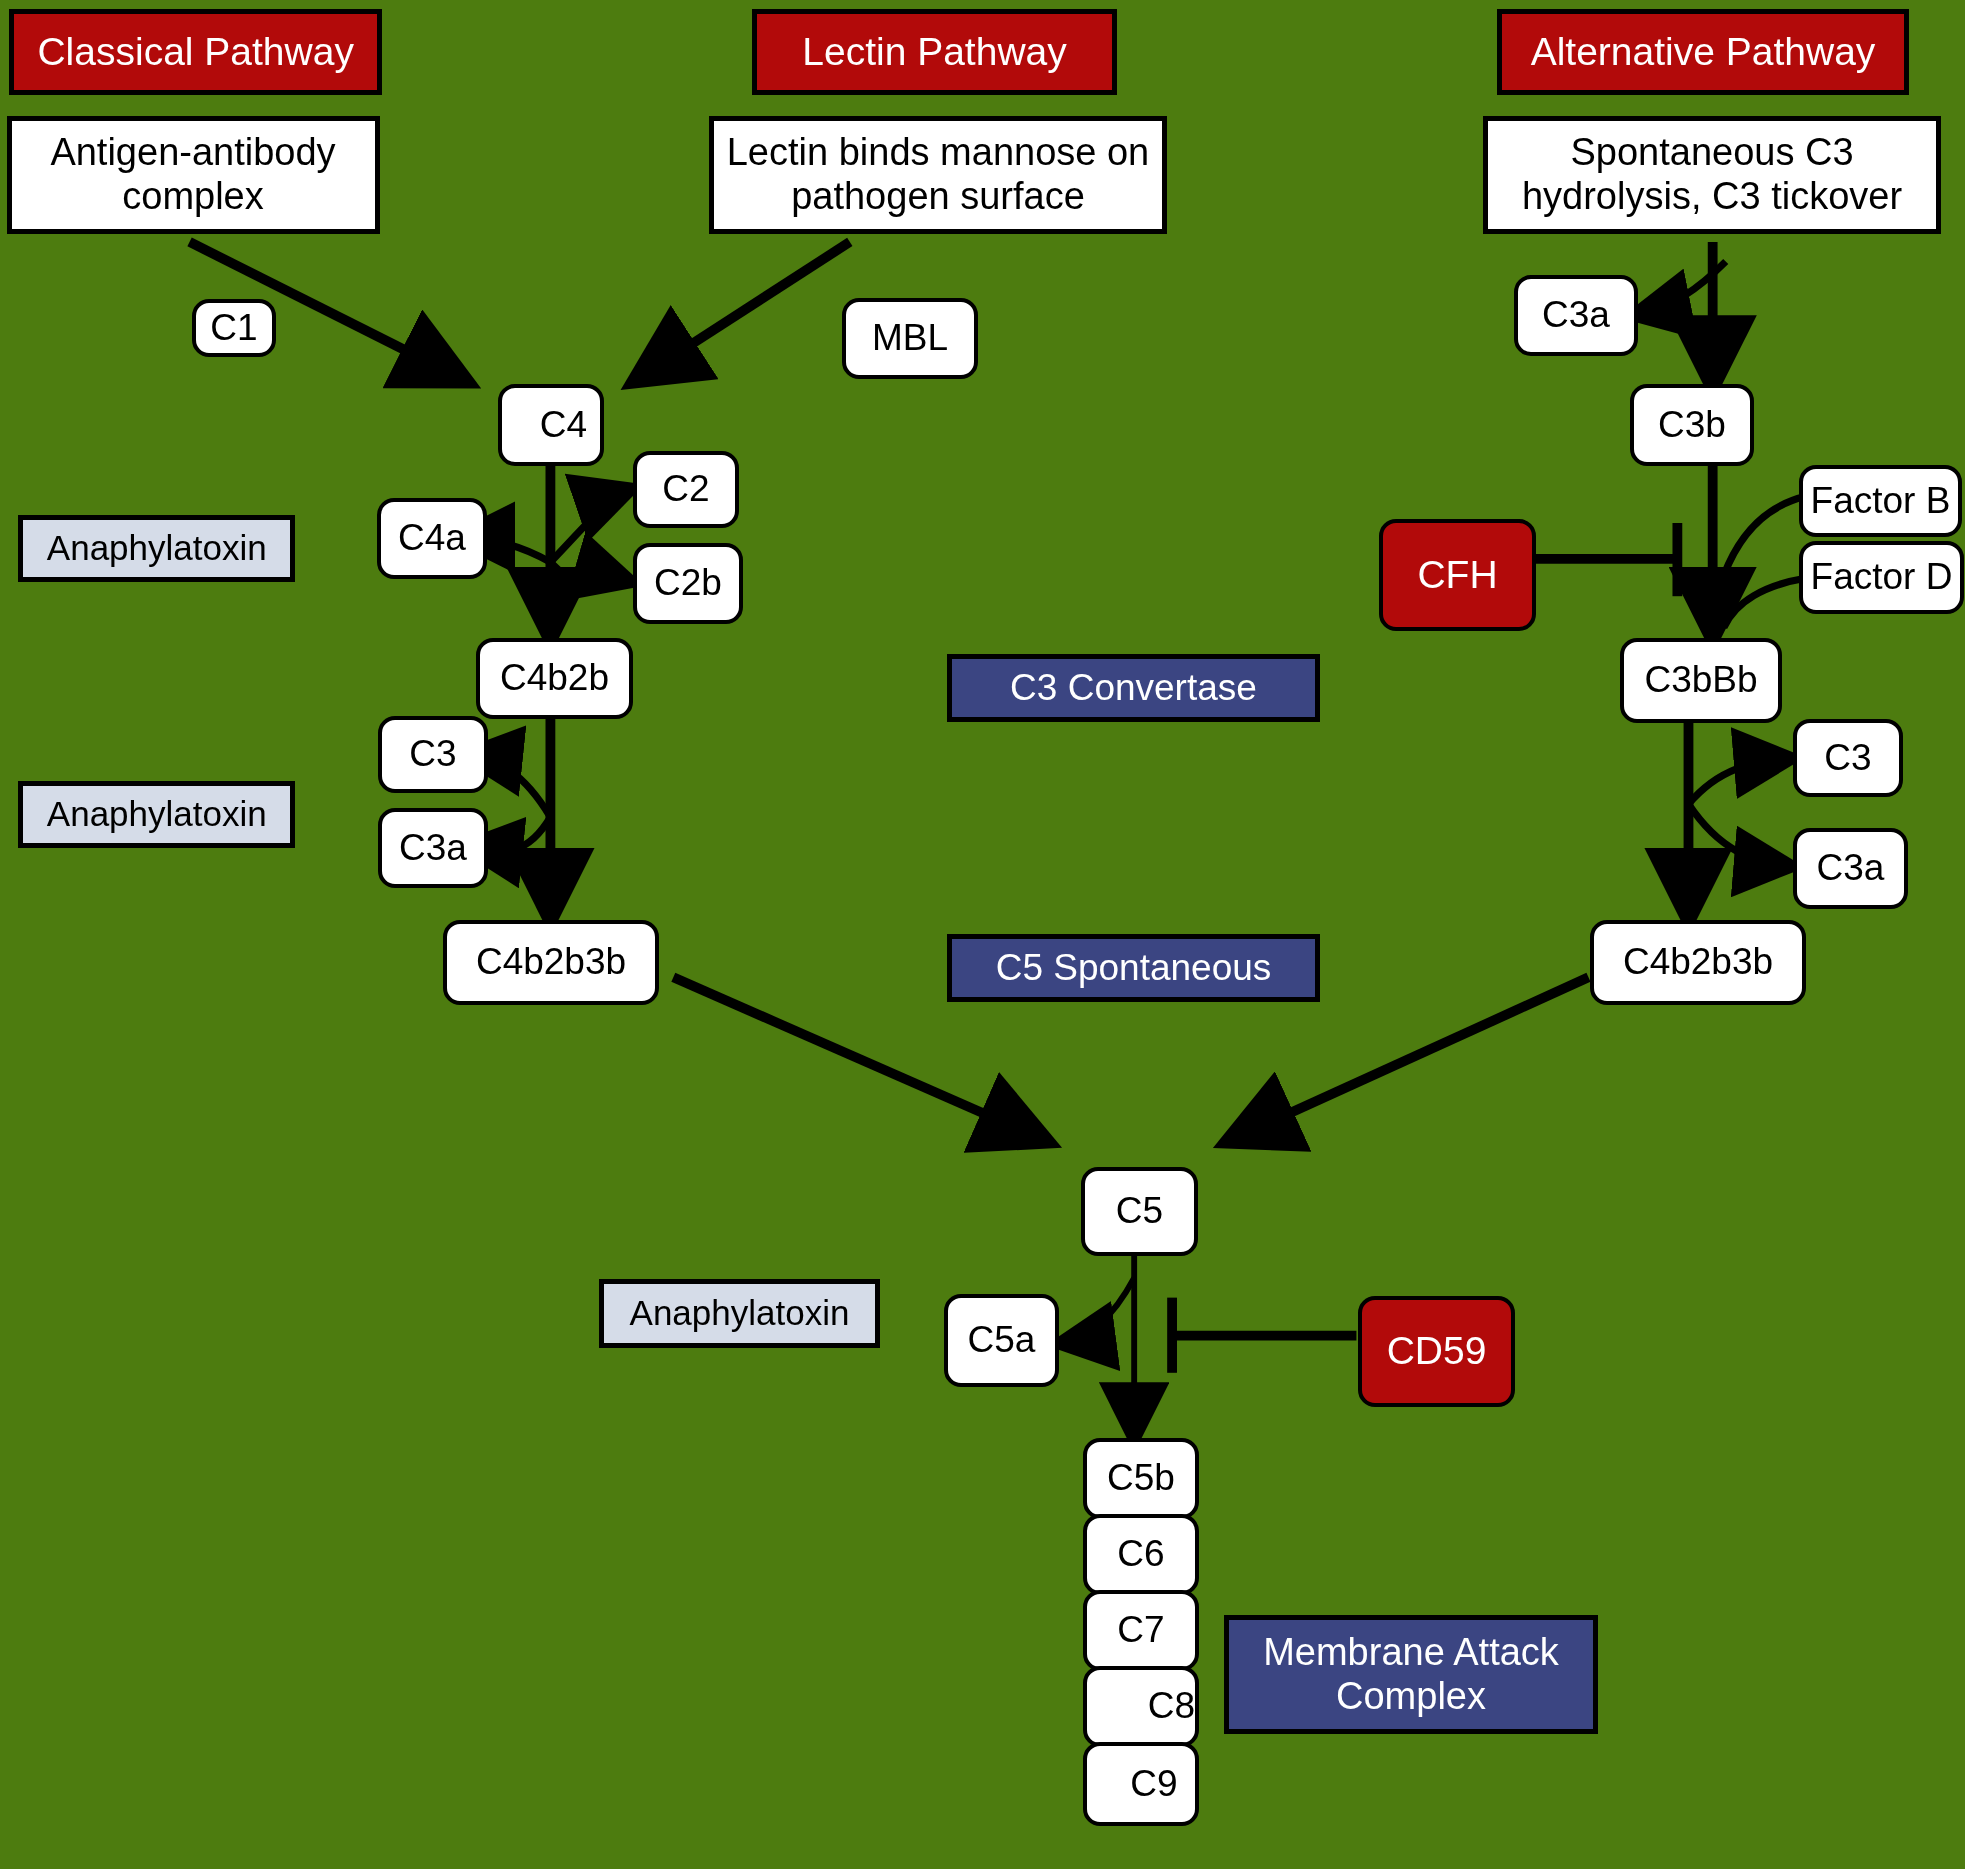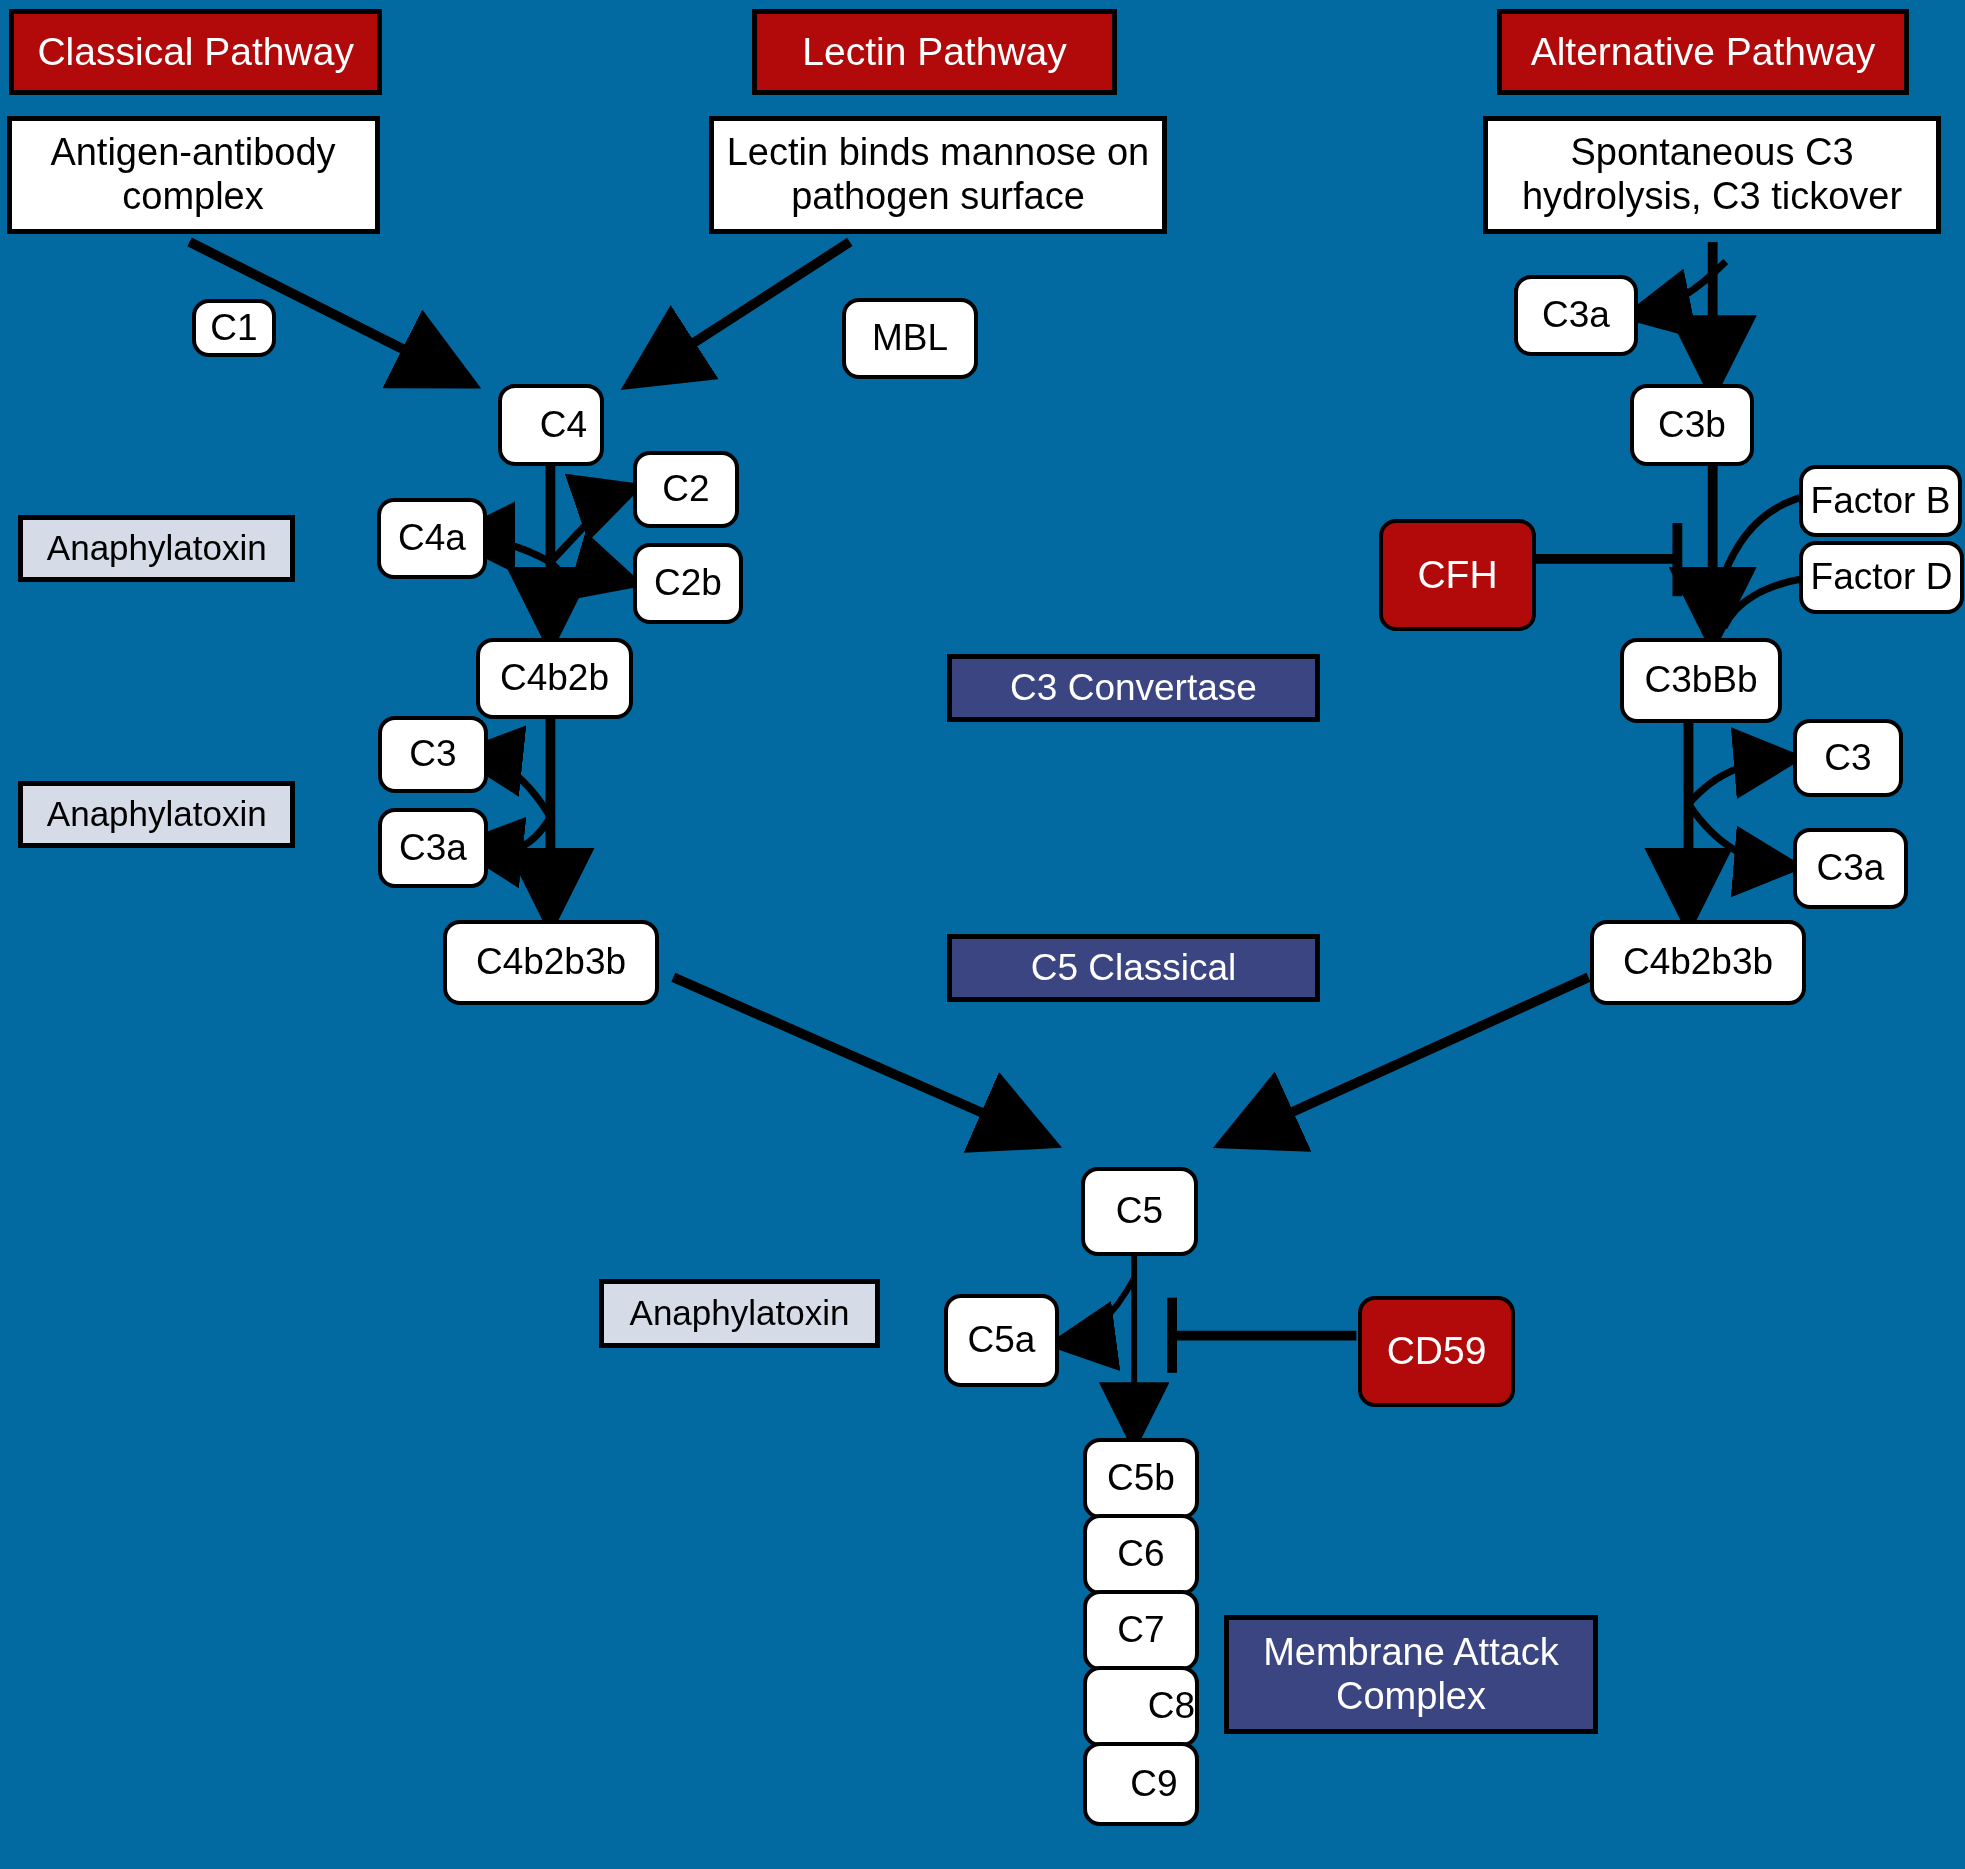--- a/index.html
+++ b/index.html
@@ -1,17 +1,17 @@
 <!DOCTYPE html>
 <html style="font-size:10.5px"><head>
 <meta charset="utf-8">
 <style>
   html,body{margin:0;padding:0;background:#ffffff;}
   body{font-family:"Liberation Sans",sans-serif;}
-  #stage{position:relative;width:1965px;height:1869px;background:#0369a1;overflow:hidden;}
+  #stage{position:relative;width:1965px;height:1869px;background:#4d7c0f;overflow:hidden;}
   svg.edges{position:absolute;left:0;top:0;width:1965px;height:1869px;pointer-events:none;}
 
   .node{position:absolute;box-sizing:border-box;display:flex;align-items:center;
         justify-content:center;text-align:center;background:#ffffff;border:4.6px solid #000;
         border-radius:17px;color:#000;line-height:1.15;}
   .node span{display:block;}
 
   .hdr{background:#b20a0a;color:#ffffff;border:5.9px solid #000;border-radius:0;}
   .src{background:#ffffff;color:#000;border:5.9px solid #000;border-radius:0;}
   .inhib{background:#b20a0a;color:#ffffff;border:4.6px solid #000;border-radius:17px;margin-top:16px;}
@@ -230,21 +230,21 @@
 
   <div class="node legend-ana f54" style="left:599px;top:1279px;width:281px;height:69px;">
     <span>Anaphylatoxin</span>
   </div>
 
   <div class="node legend-conv f56" style="left:947px;top:654px;width:373px;height:68px;">
     <span>C3 Convertase</span>
   </div>
 
   <div class="node legend-conv f56" style="left:947px;top:934px;width:373px;height:68px;">
-    <span>C5 Classical</span>
+    <span>C5 Spontaneous</span>
   </div>
 
   <div class="node legend-conv f58" style="left:1224px;top:1615px;width:374px;height:119px;padding:0 11.8px;">
     <span>Membrane Attack Complex</span>
   </div>
 
 </div>
 
 
 </body></html>

